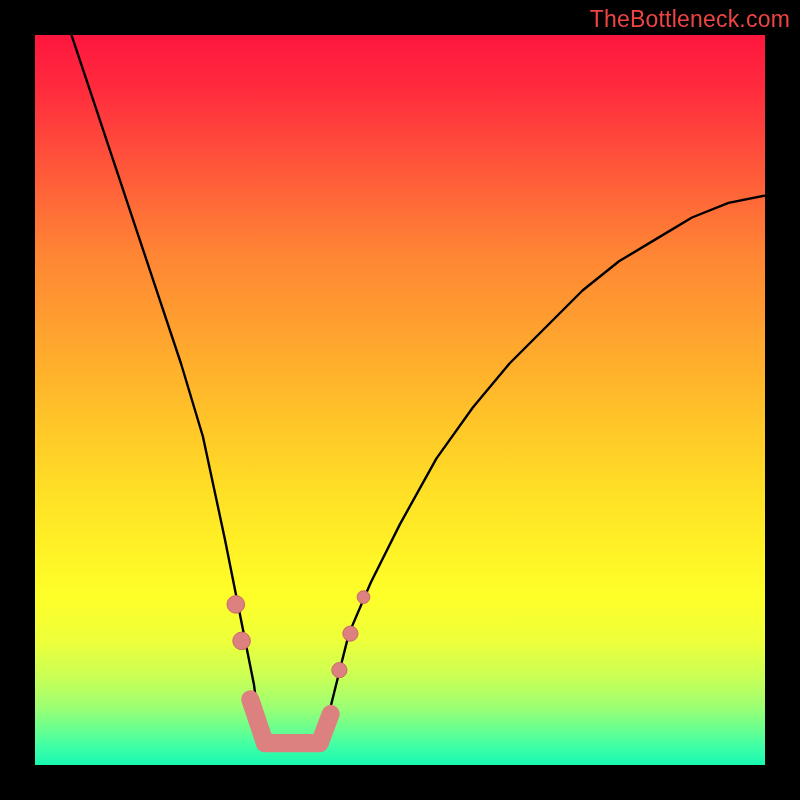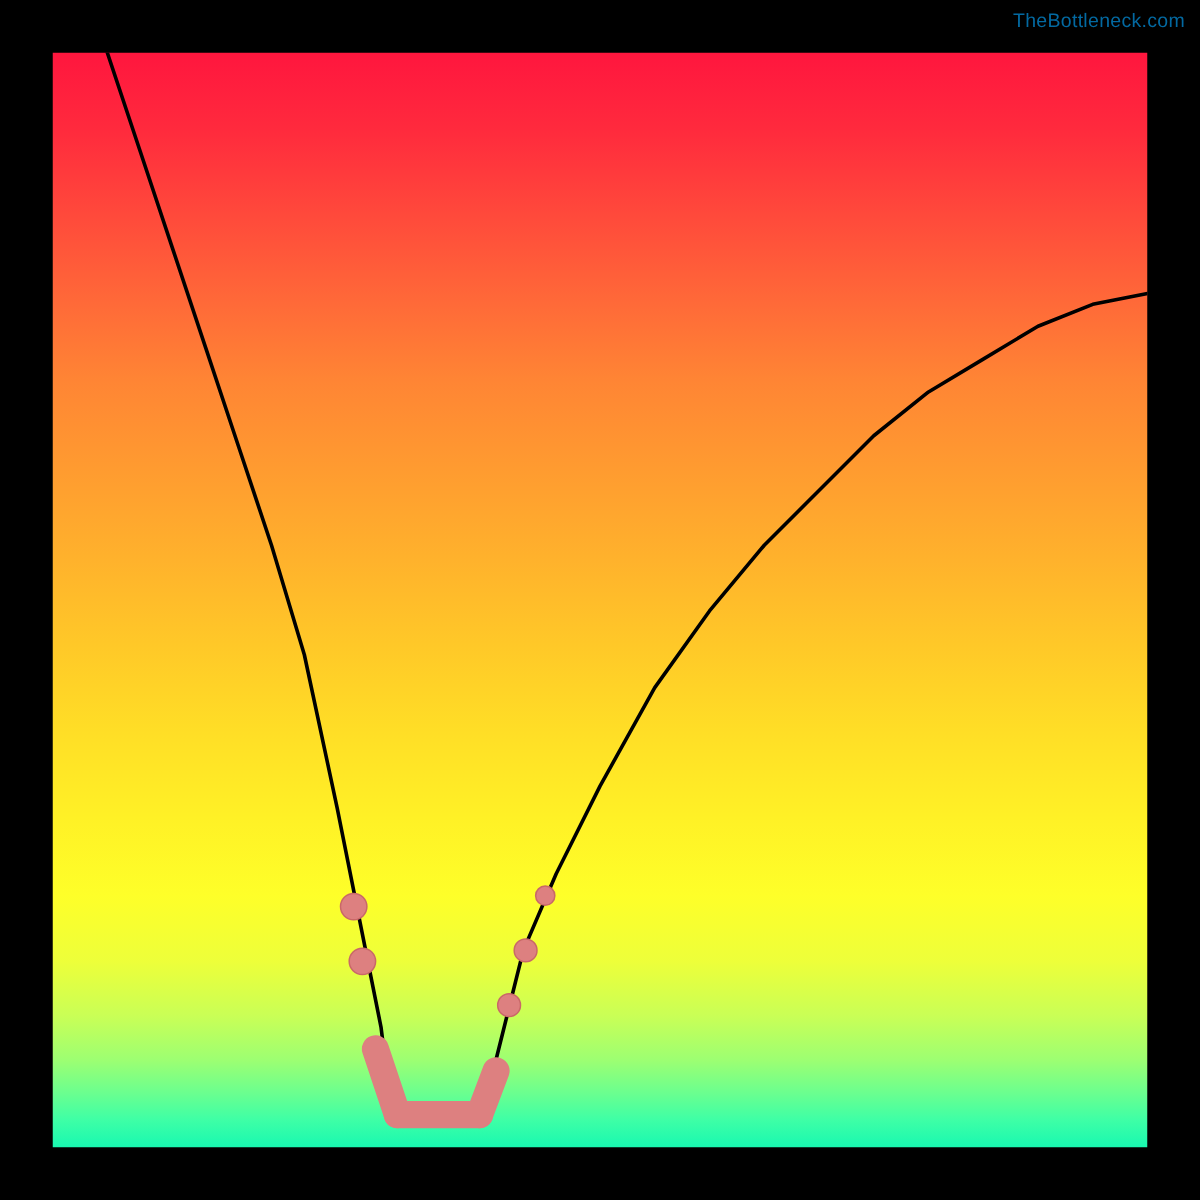--- a/index.html
+++ b/index.html
@@ -59,22 +59,22 @@
     left: 0;
     top: 0;
     width: 730px;
     height: 730px;
     overflow: visible;
   }
   .watermark {
     position: absolute;
     top: 6px;
     right: 10px;
-    color: #0369a1;
-    font-size: 13px;
+    color: #ef4444;
+    font-size: 23px;
     letter-spacing: 0.2px;
     font-weight: 500;
     text-align: right;
   }
 </style>
 </head>
 <body>
 
 <div class="frame">
   <div class="plot-clip">

